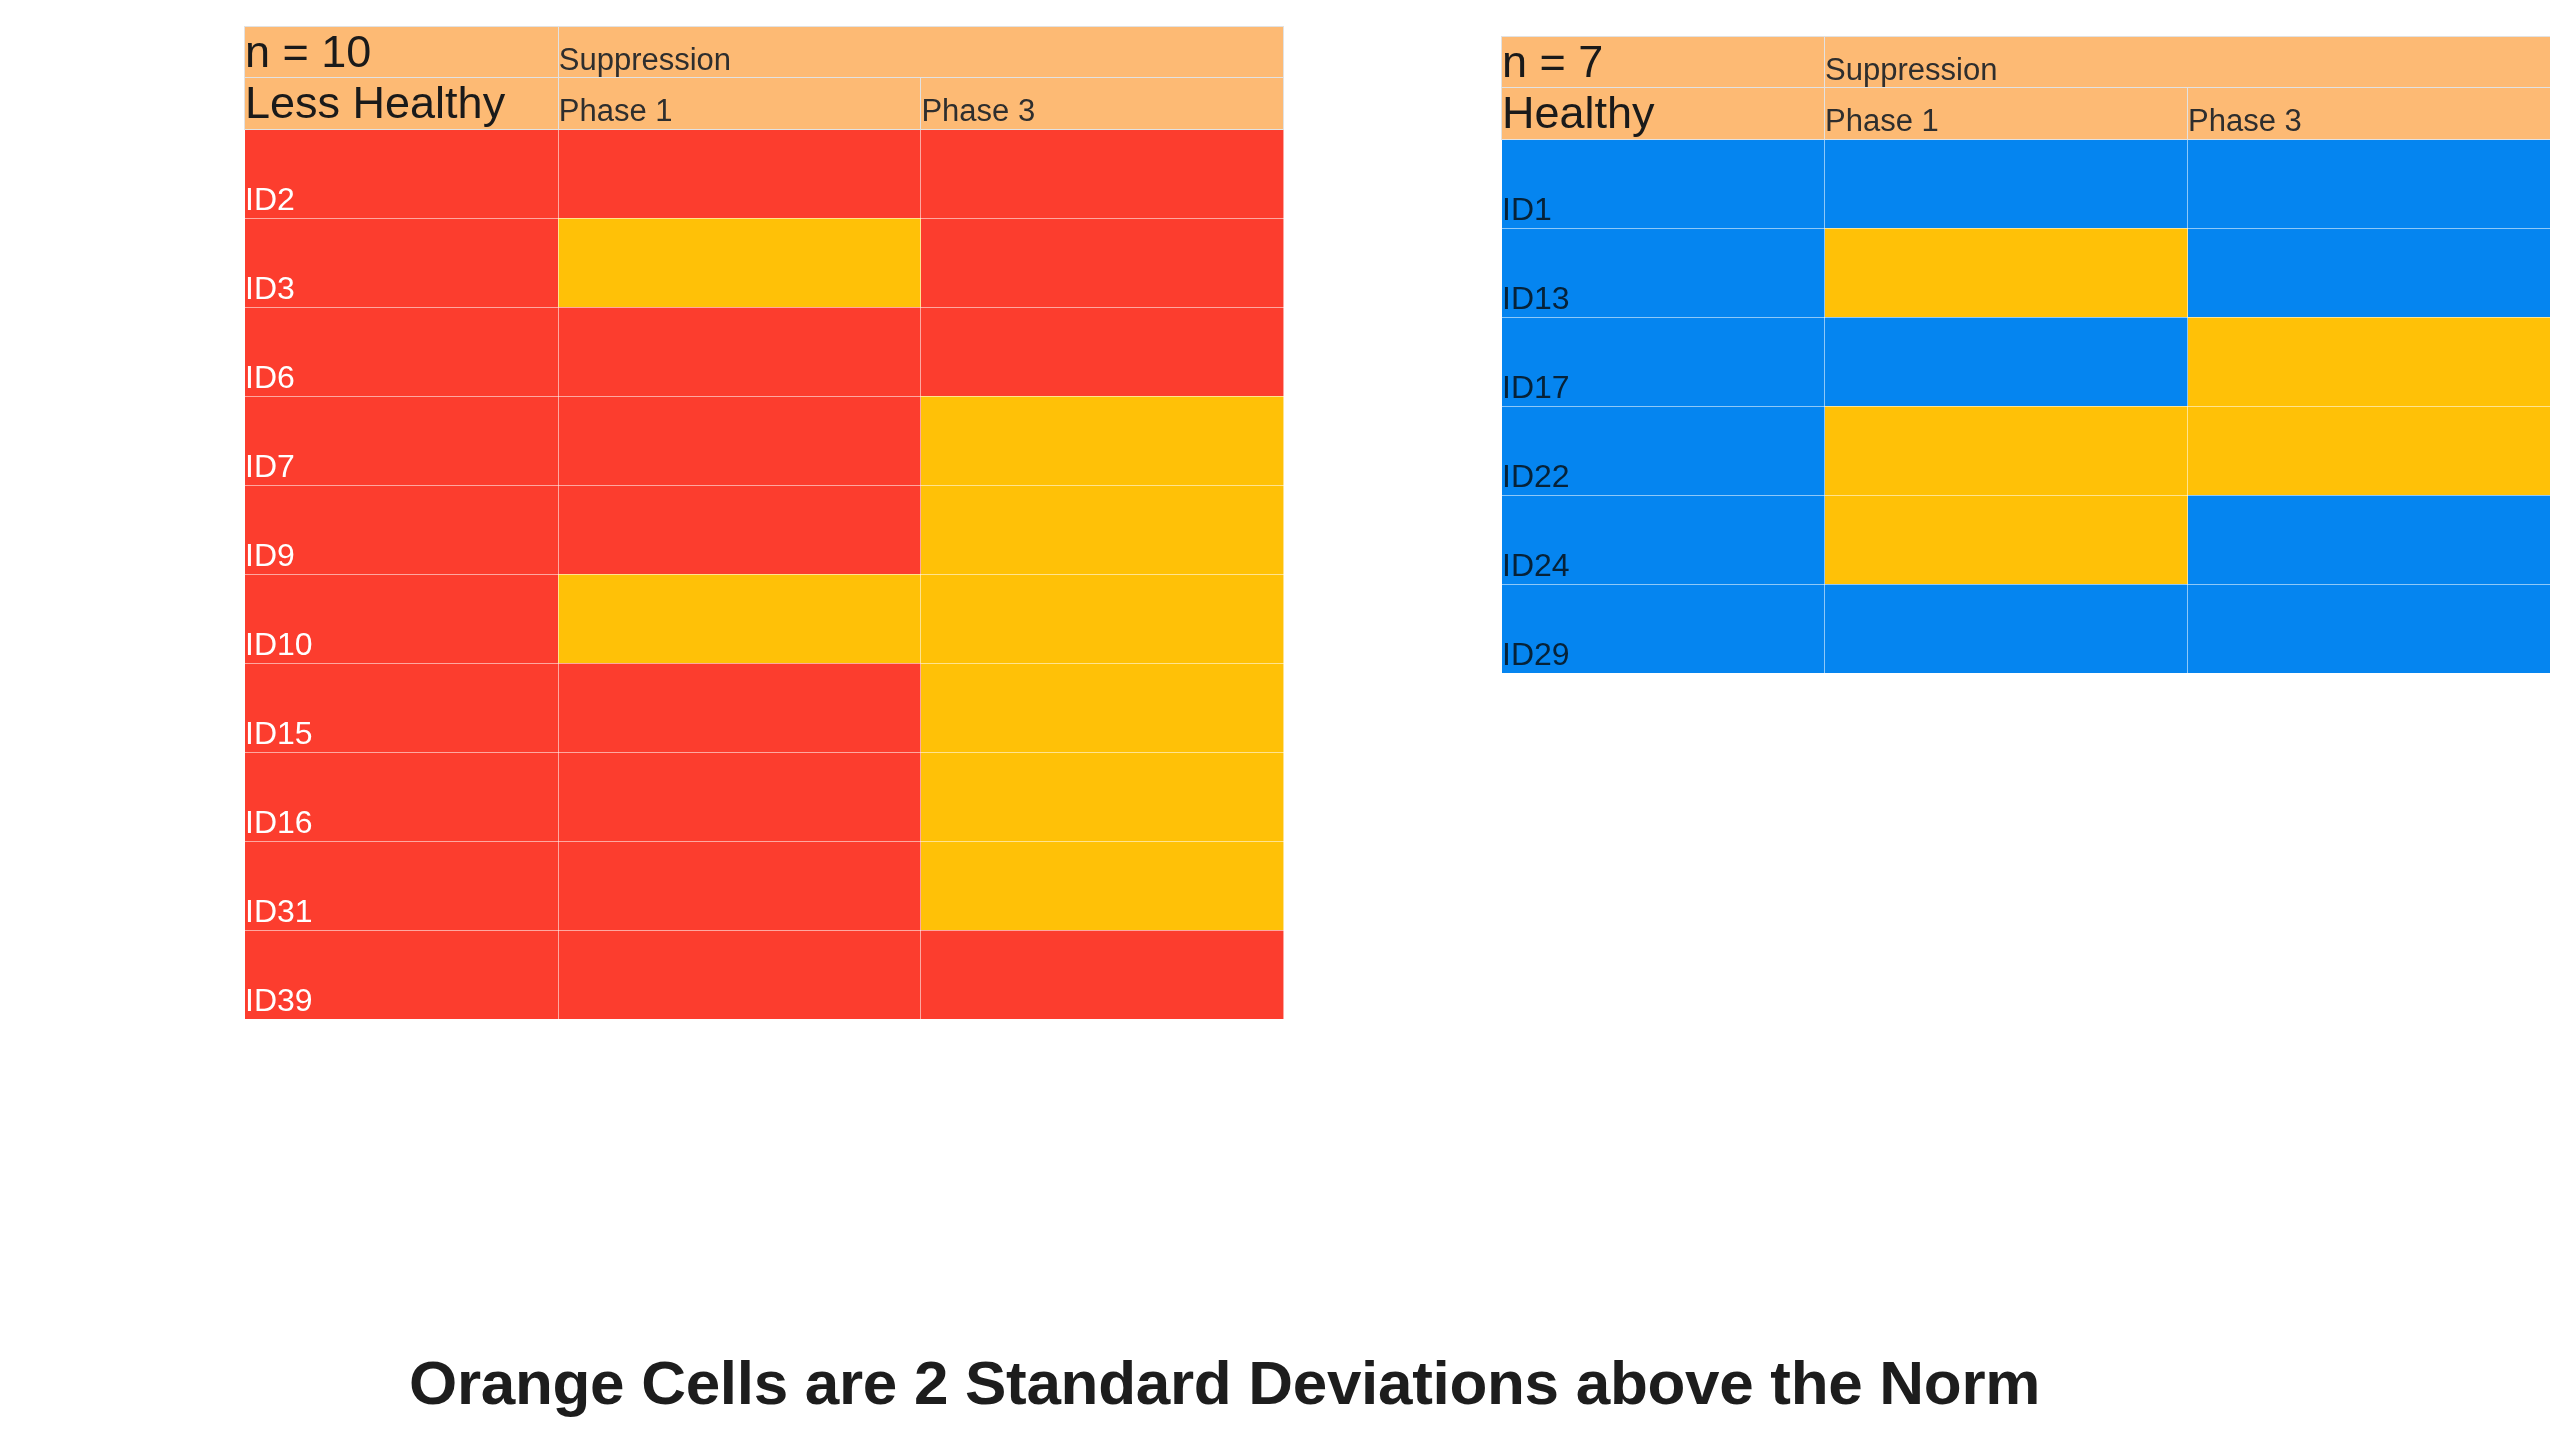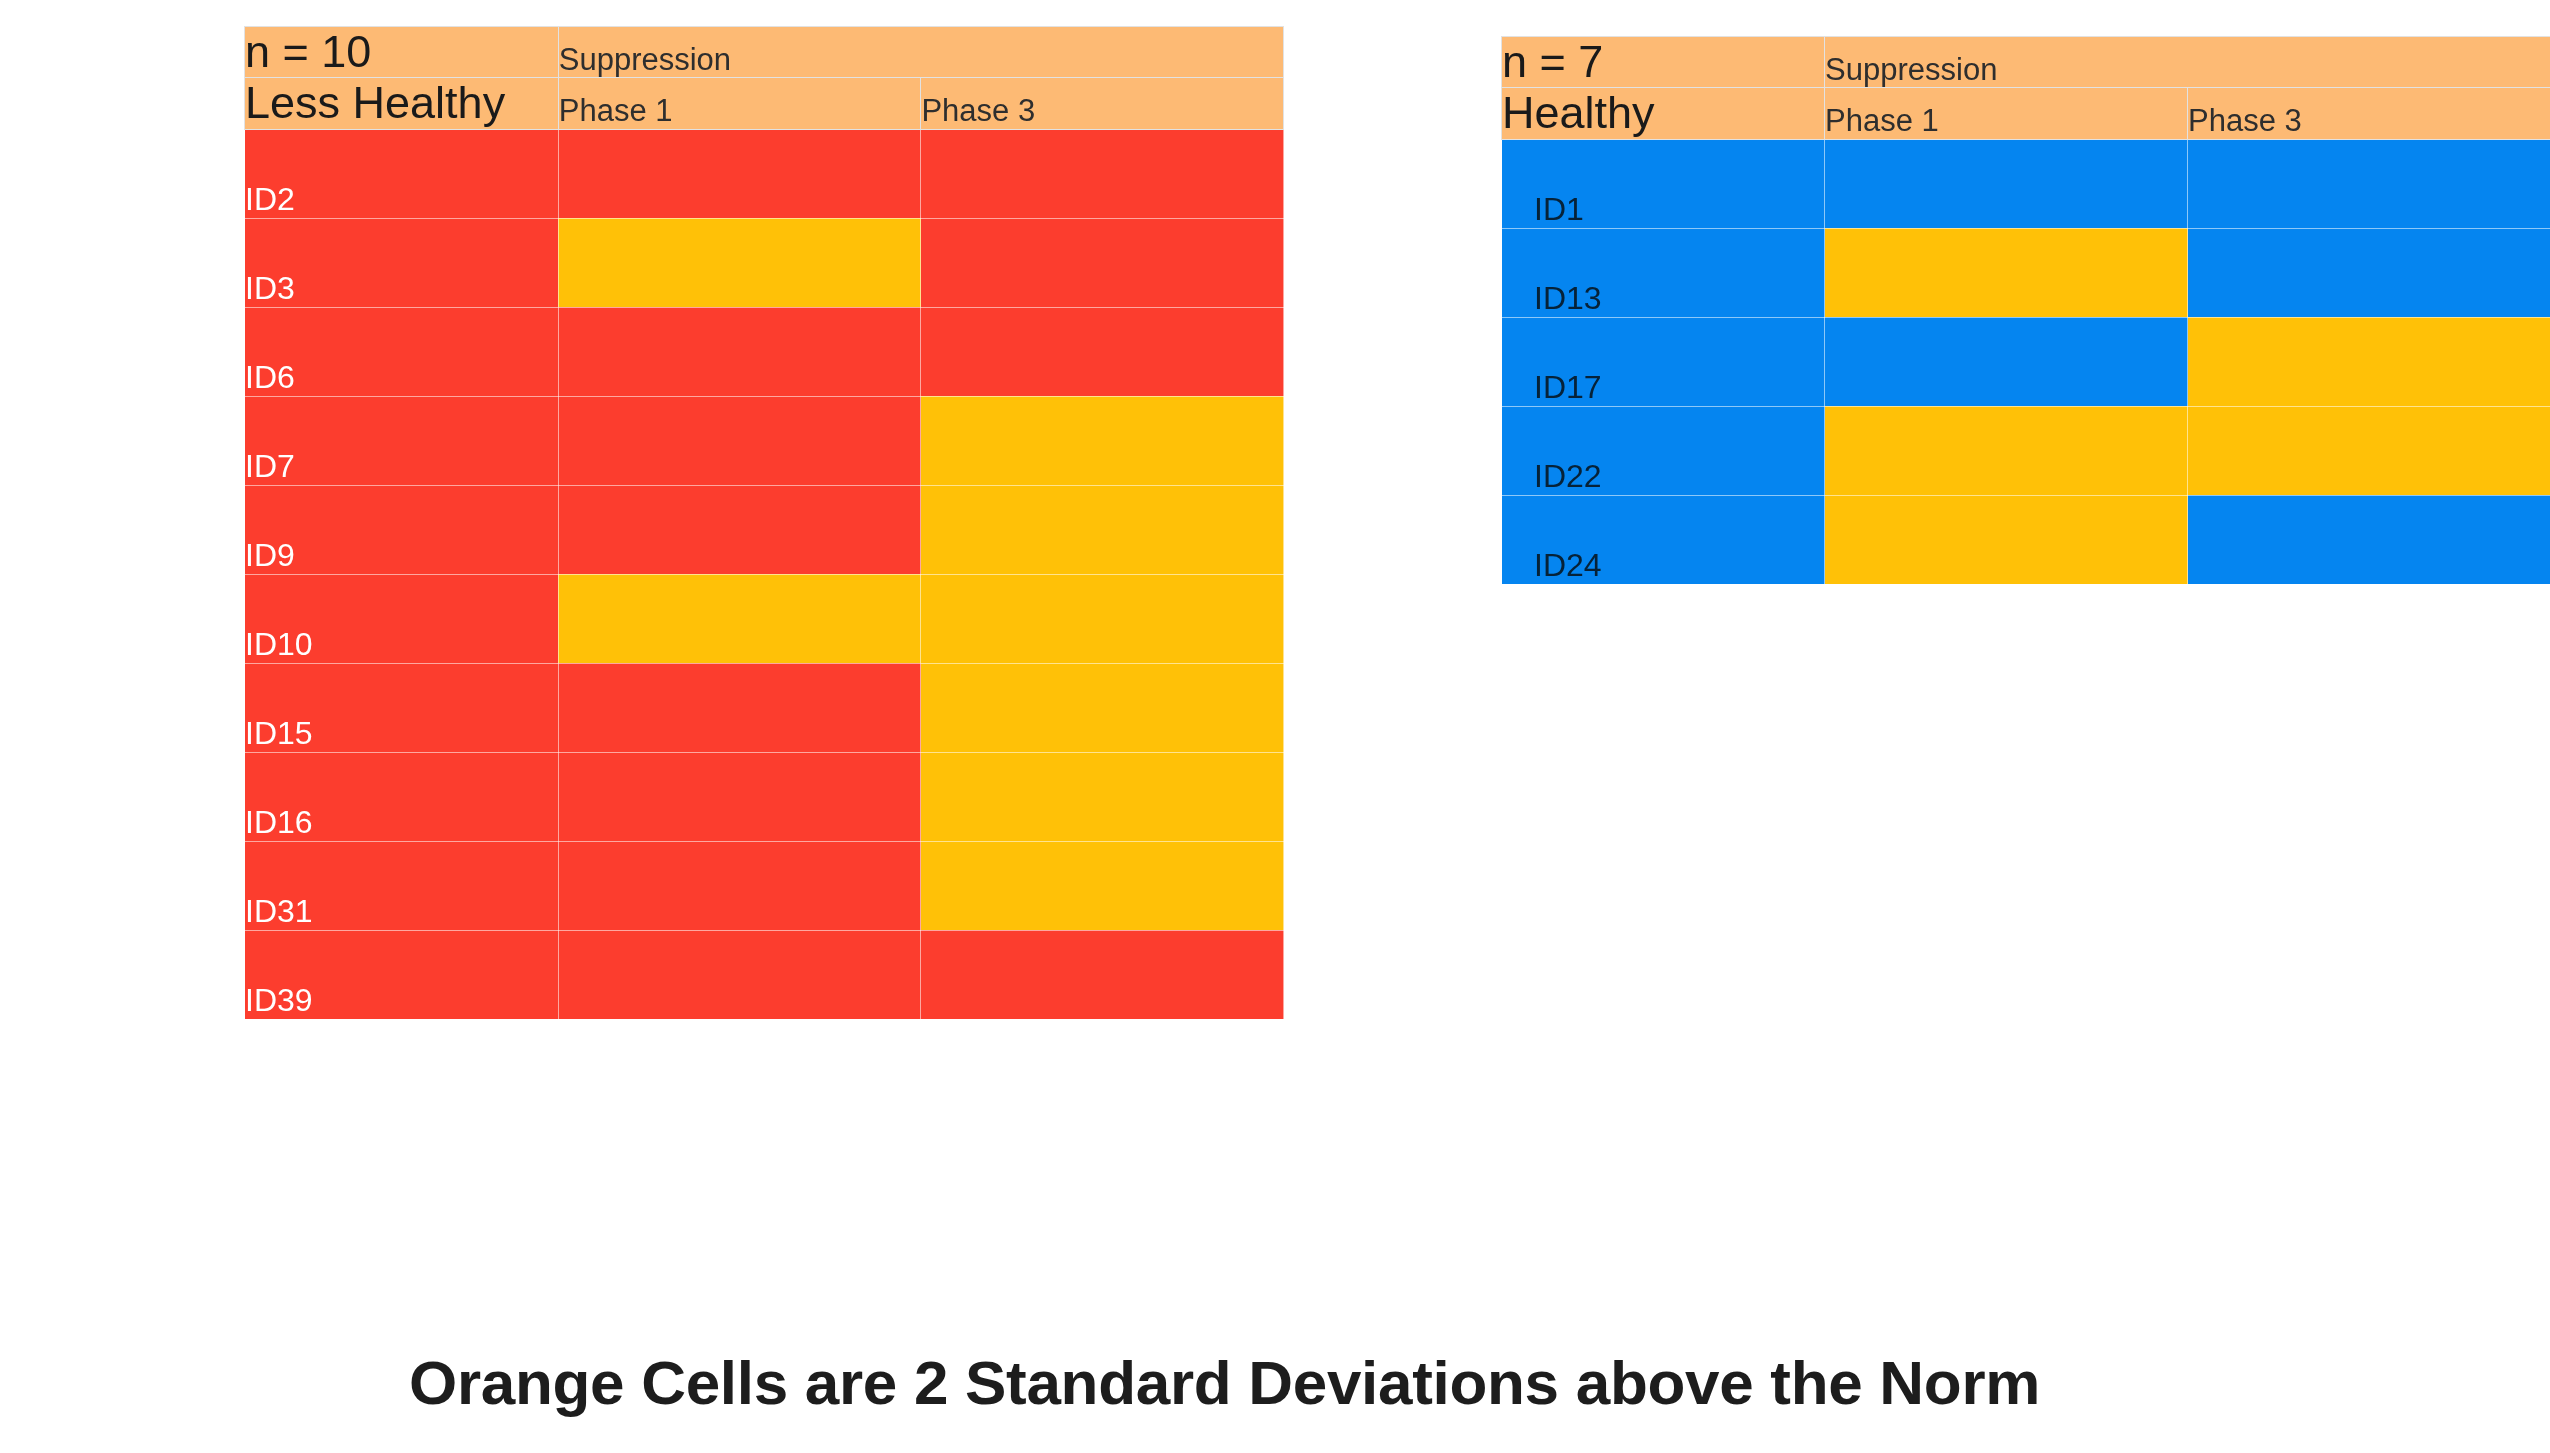--- a/index.html
+++ b/index.html
@@ -58,21 +58,21 @@
     line-height: 1.15;
     padding: 5.6px 13px 11px 13px;
   }
 
   
   td.cell {
     height: 89px;
     border-color: rgba(255,255,255,0.55);
   }
   #left-table td.cell  { border-color: rgba(255,255,255,0.55); }
-  #right-table td.cell { border-color: rgba(255,255,255,0.55); padding-left: 32px; }
+  #right-table td.cell { border-color: rgba(255,255,255,0.55); }
 
   td.red    { background: #fc3d2e; }
   td.blue   { background: #0585f0; }
   td.orange { background: #ffc107; }
 
   td.idcell {
     font-size: 32px;
     color: #141414;
     padding: 0 0 7.4px 13px;
     vertical-align: bottom;
@@ -224,20 +224,25 @@
         <tr>
           <td class="cell idcell blue">ID22</td>
           <td class="cell orange"></td>
           <td class="cell orange"></td>
         </tr>
         <tr>
           <td class="cell idcell blue">ID24</td>
           <td class="cell orange"></td>
           <td class="cell blue"></td>
         </tr>
+        <tr>
+          <td class="cell idcell blue">ID29</td>
+          <td class="cell blue"></td>
+          <td class="cell blue"></td>
+        </tr>
       </tbody>
     </table>
   </div>
 
 
   <div class="caption" id="caption-line-2">Orange Cells are 2 Standard Deviations above the Norm</div>
 
 </div>
 
 

